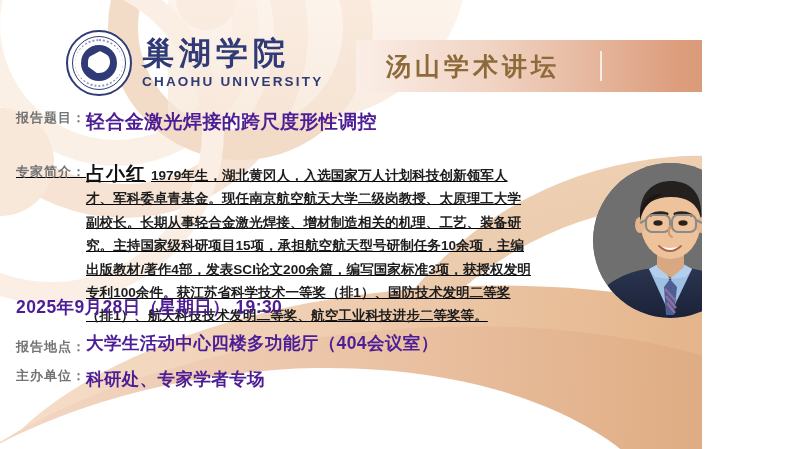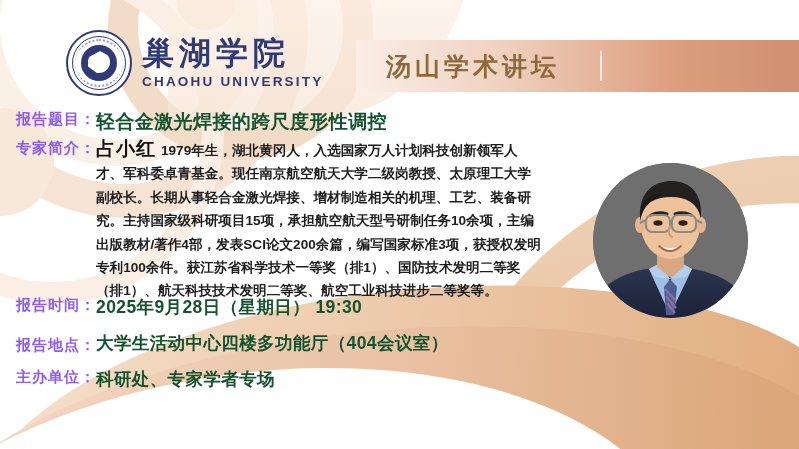--- a/index.html
+++ b/index.html
@@ -2,21 +2,21 @@
 <html lang="zh"><head>
 <meta charset="utf-8">
 <style>
   html,body{margin:0;padding:0;background:#fff;}
   body{
     font-family:"Liberation Sans","DejaVu Sans",sans-serif;
     -webkit-font-smoothing:antialiased;
   }
   .poster{
     position:relative;
-    width:799px;height:449px;
+    width:702px;height:449px;
     overflow:hidden;
     background:#ffffff;
   }
 
   
   .bg-layer{position:absolute;inset:0;overflow:hidden;pointer-events:none;}
 
   .ring{
     position:absolute;border-radius:50%;
     border-style:solid;border-color:#f3ddcb;
@@ -136,32 +136,32 @@
   .banner-sub{
     font-family:"DejaVu Serif","Liberation Serif",serif;
     font-weight:700;font-size:19px;letter-spacing:3px;color:#ffffff;
   }
 
   
   .content{position:absolute;left:0;top:0;width:799px;height:449px;}
 
   .row{position:absolute;display:flex;align-items:flex-start;}
   .lbl{
-    color:#8b5cf6;font-size:15px;font-weight:700;letter-spacing:1px;
+    color:#737373;font-size:13px;font-weight:700;letter-spacing:1px;
     white-space:nowrap;flex:0 0 auto;line-height:1.5;
   }
   .val{
-    color:#14532d;font-size:17px;font-weight:700;letter-spacing:.4px;
+    color:#4c1d95;font-size:17px;font-weight:700;letter-spacing:.4px;
     line-height:1.5;
   }
 
   .row-title{left:16px;top:108px;}
   .row-title .val{font-size:19px;}
 
-  .row-bio{left:16px;top:136px;width:540px;}
+  .row-bio{left:16px;top:161px;width:540px;text-decoration:underline;}
   .row-bio .lbl{padding-top:1px;}
   .bio-body{width:445px;}
   .bio-name{
     color:#111;font-size:19px;font-weight:700;letter-spacing:1px;
     margin-right:5px;
   }
   .bio-text{
     color:#1d1d1d;font-size:13.6px;font-weight:700;line-height:1.72;
     letter-spacing:0px;text-align:justify;text-justify:inter-character;
   }
@@ -225,21 +225,20 @@
     </div>
 
     <div class="row row-bio">
       <span class="lbl">专家简介：</span>
       <span class="bio-body">
         <span class="bio-name">占小红</span><span class="bio-text">1979年生，湖北黄冈人，入选国家万人计划科技创新领军人才、军科委卓青基金。现任南京航空航天大学二级岗教授、太原理工大学副校长。长期从事轻合金激光焊接、增材制造相关的机理、工艺、装备研究。主持国家级科研项目15项，承担航空航天型号研制任务10余项，主编出版教材/著作4部，发表SCI论文200余篇，编写国家标准3项，获授权发明专利100余件。获江苏省科学技术一等奖（排1）、国防技术发明二等奖（排1）、航天科技技术发明二等奖、航空工业科技进步二等奖等。</span>
       </span>
     </div>
 
     <div class="row row-time">
-      <span class="lbl">报告时间：</span>
       <span class="val">2025年9月28日（星期日） 19:30</span>
     </div>
 
     <div class="row row-place">
       <span class="lbl">报告地点：</span>
       <span class="val">大学生活动中心四楼多功能厅（404会议室）</span>
     </div>
 
     <div class="row row-host">
       <span class="lbl">主办单位：</span>

